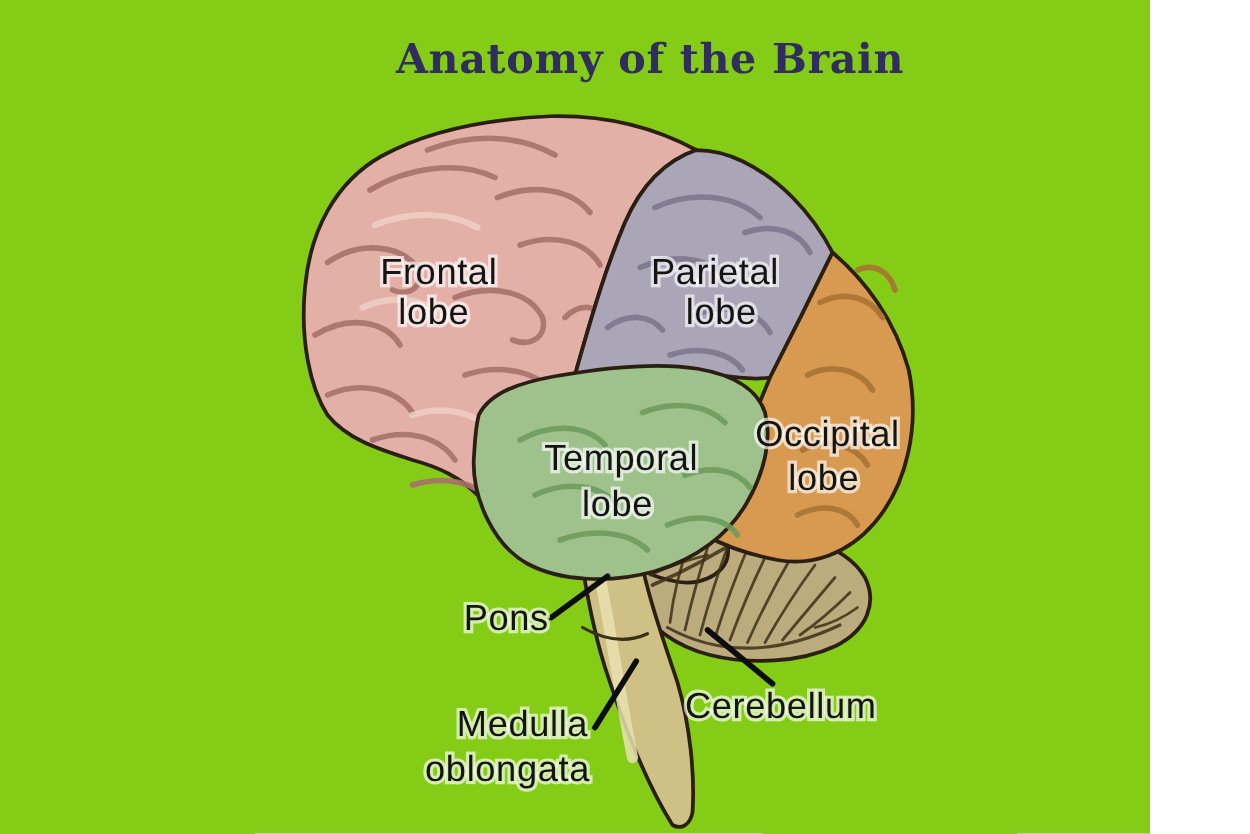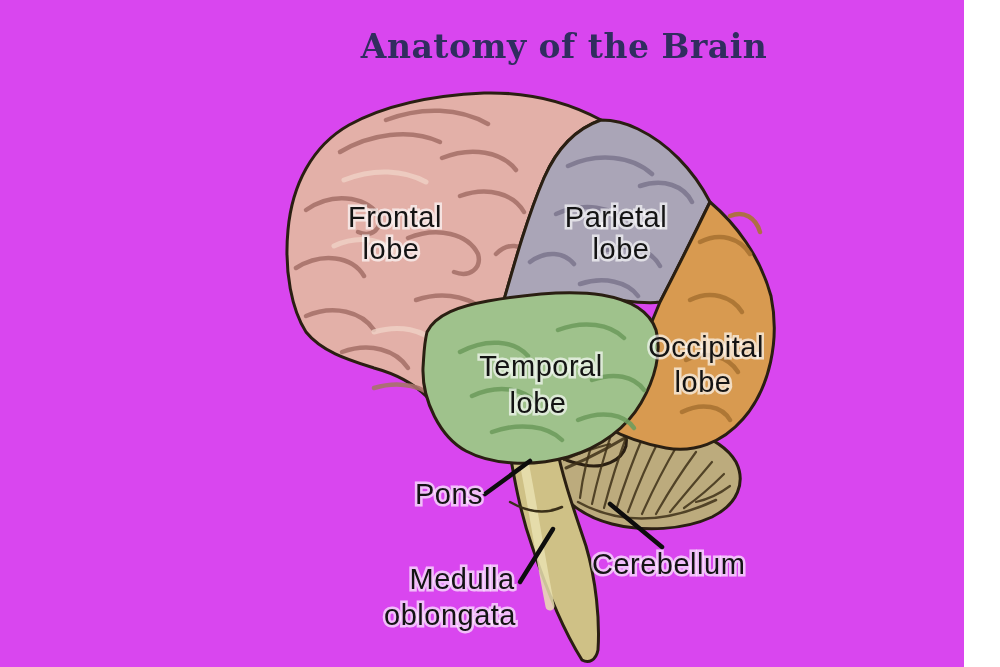--- a/index.html
+++ b/index.html
@@ -8,22 +8,21 @@
     background: #ffffff;
     width: 1000px;
     height: 667px;
     overflow: hidden;
     font-family: "Liberation Sans", sans-serif;
   }
   .stage {
     position: relative;
     width: 920px;
     height: 667px;
-    background: #d946ef;
-    padding-left: 44px;
+    background: #84cc16;
   }
   svg { display: block; }
   .lobe {
     stroke: #2a1f12;
     stroke-width: 3;
     stroke-linejoin: round;
   }
   .gyri {
     fill: none;
     stroke-width: 4.5;

